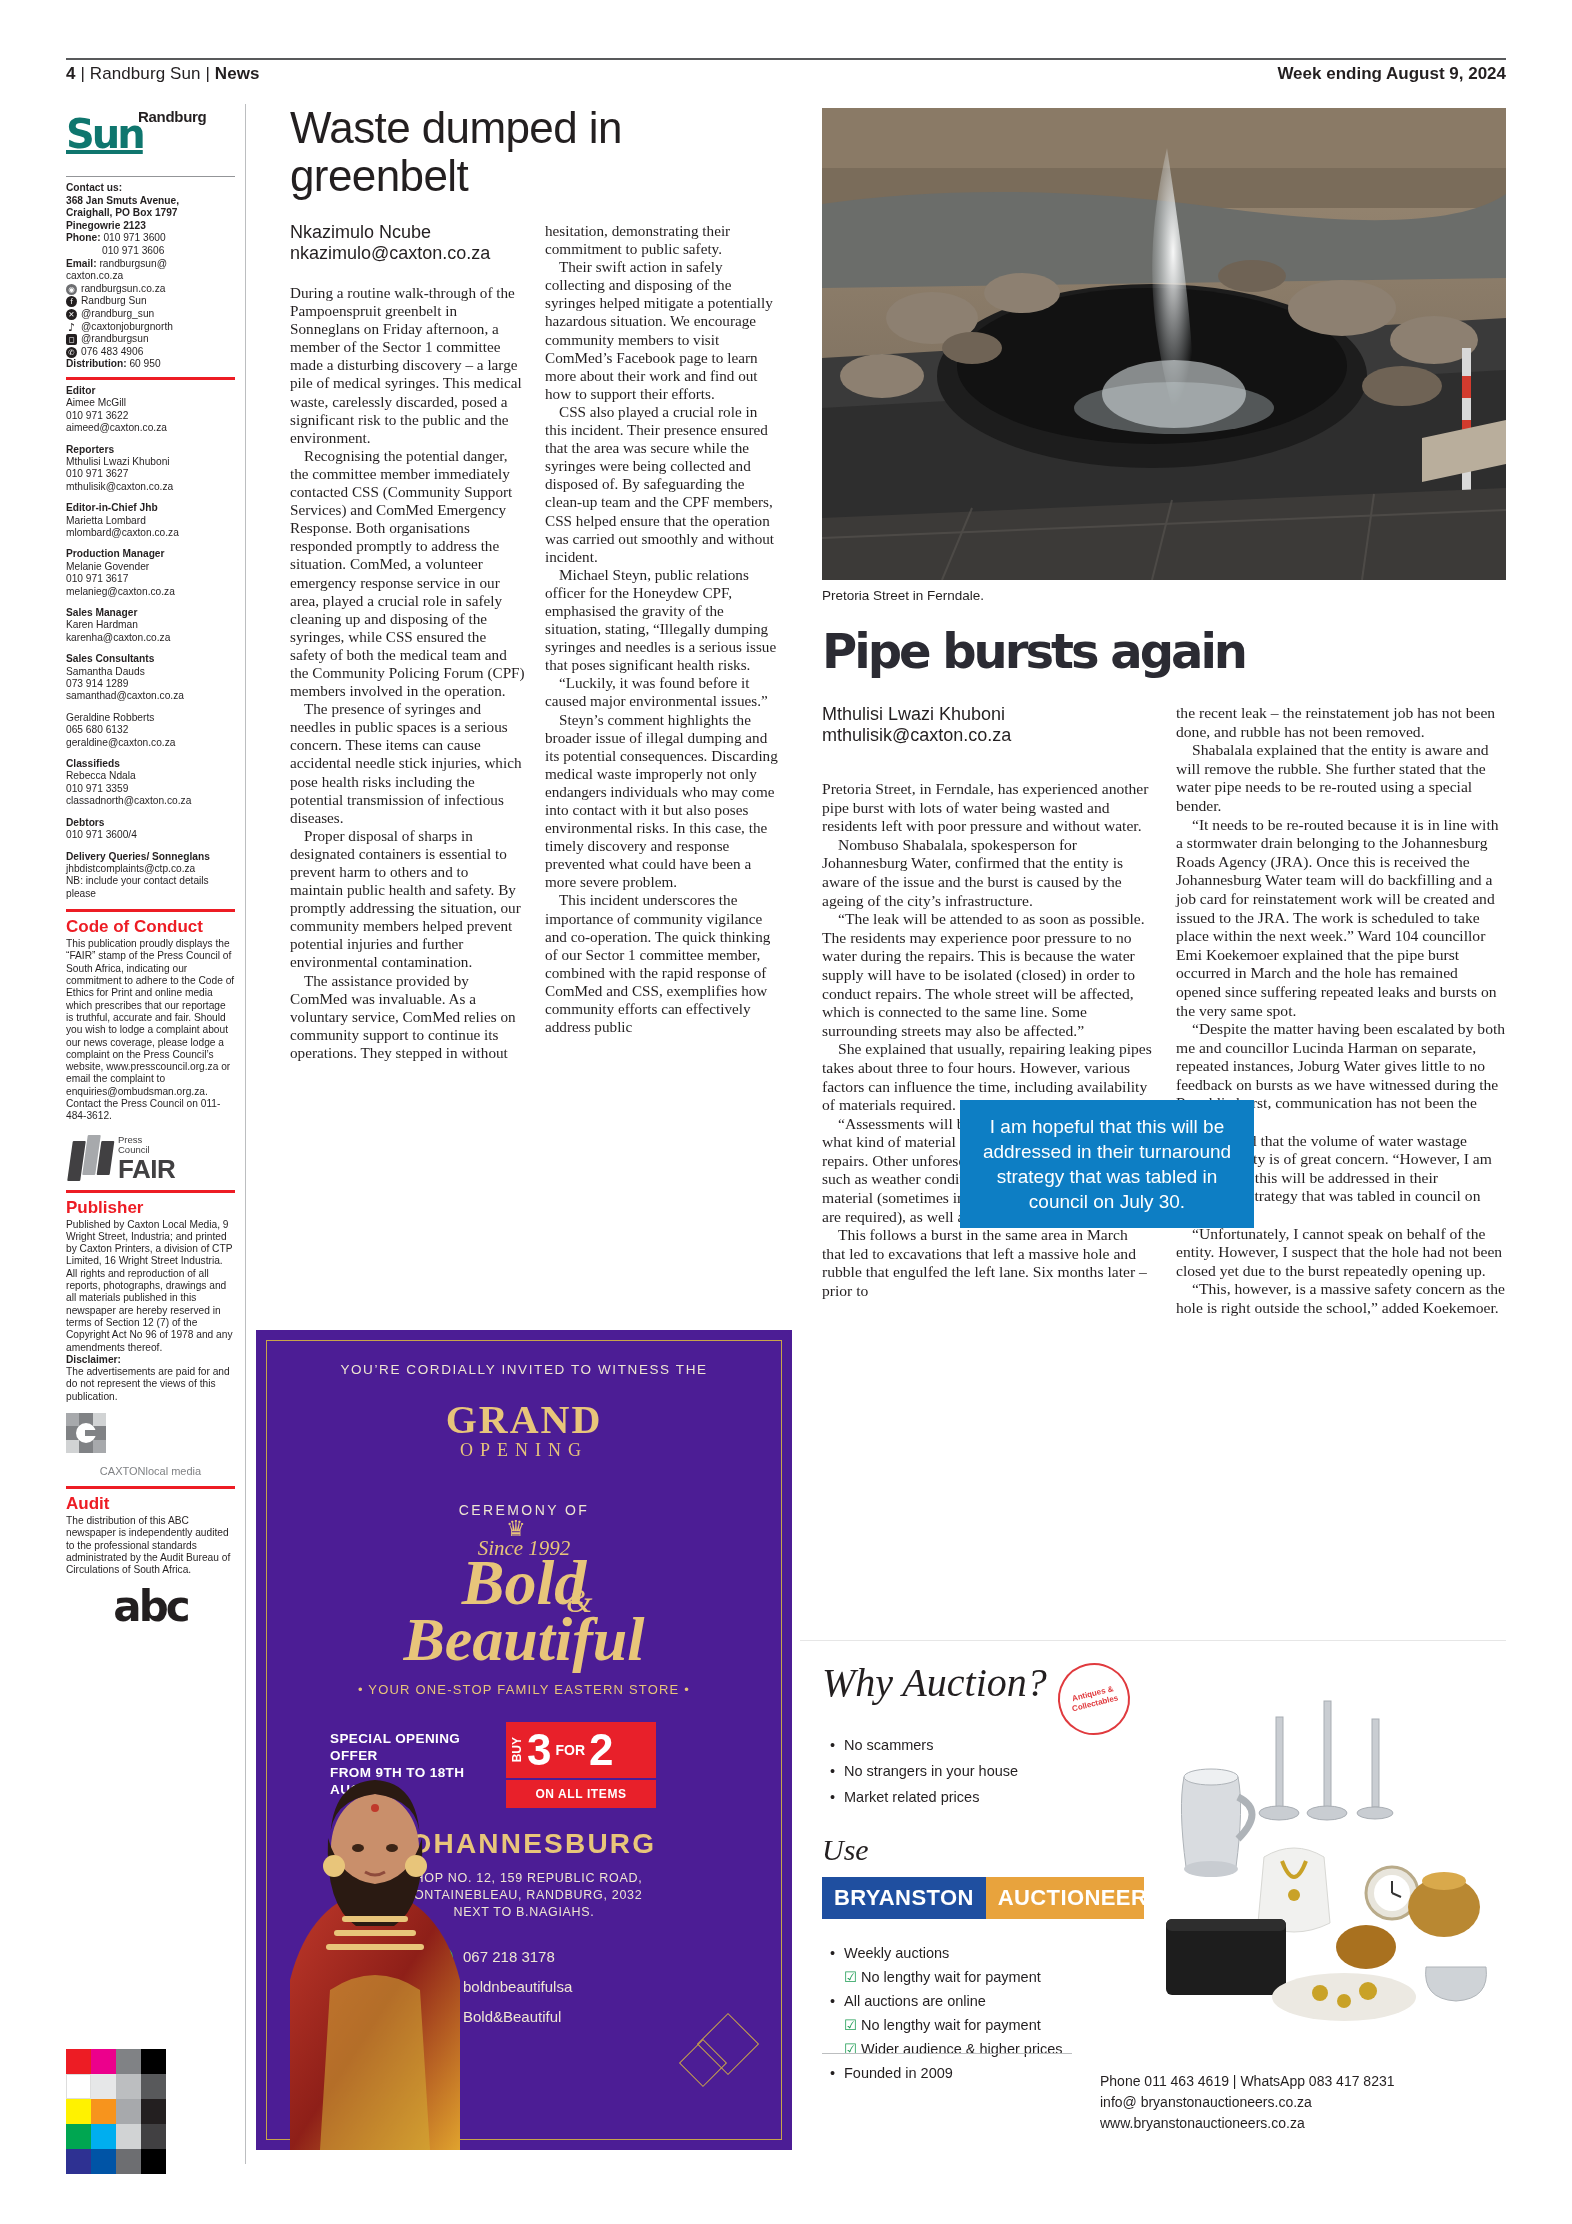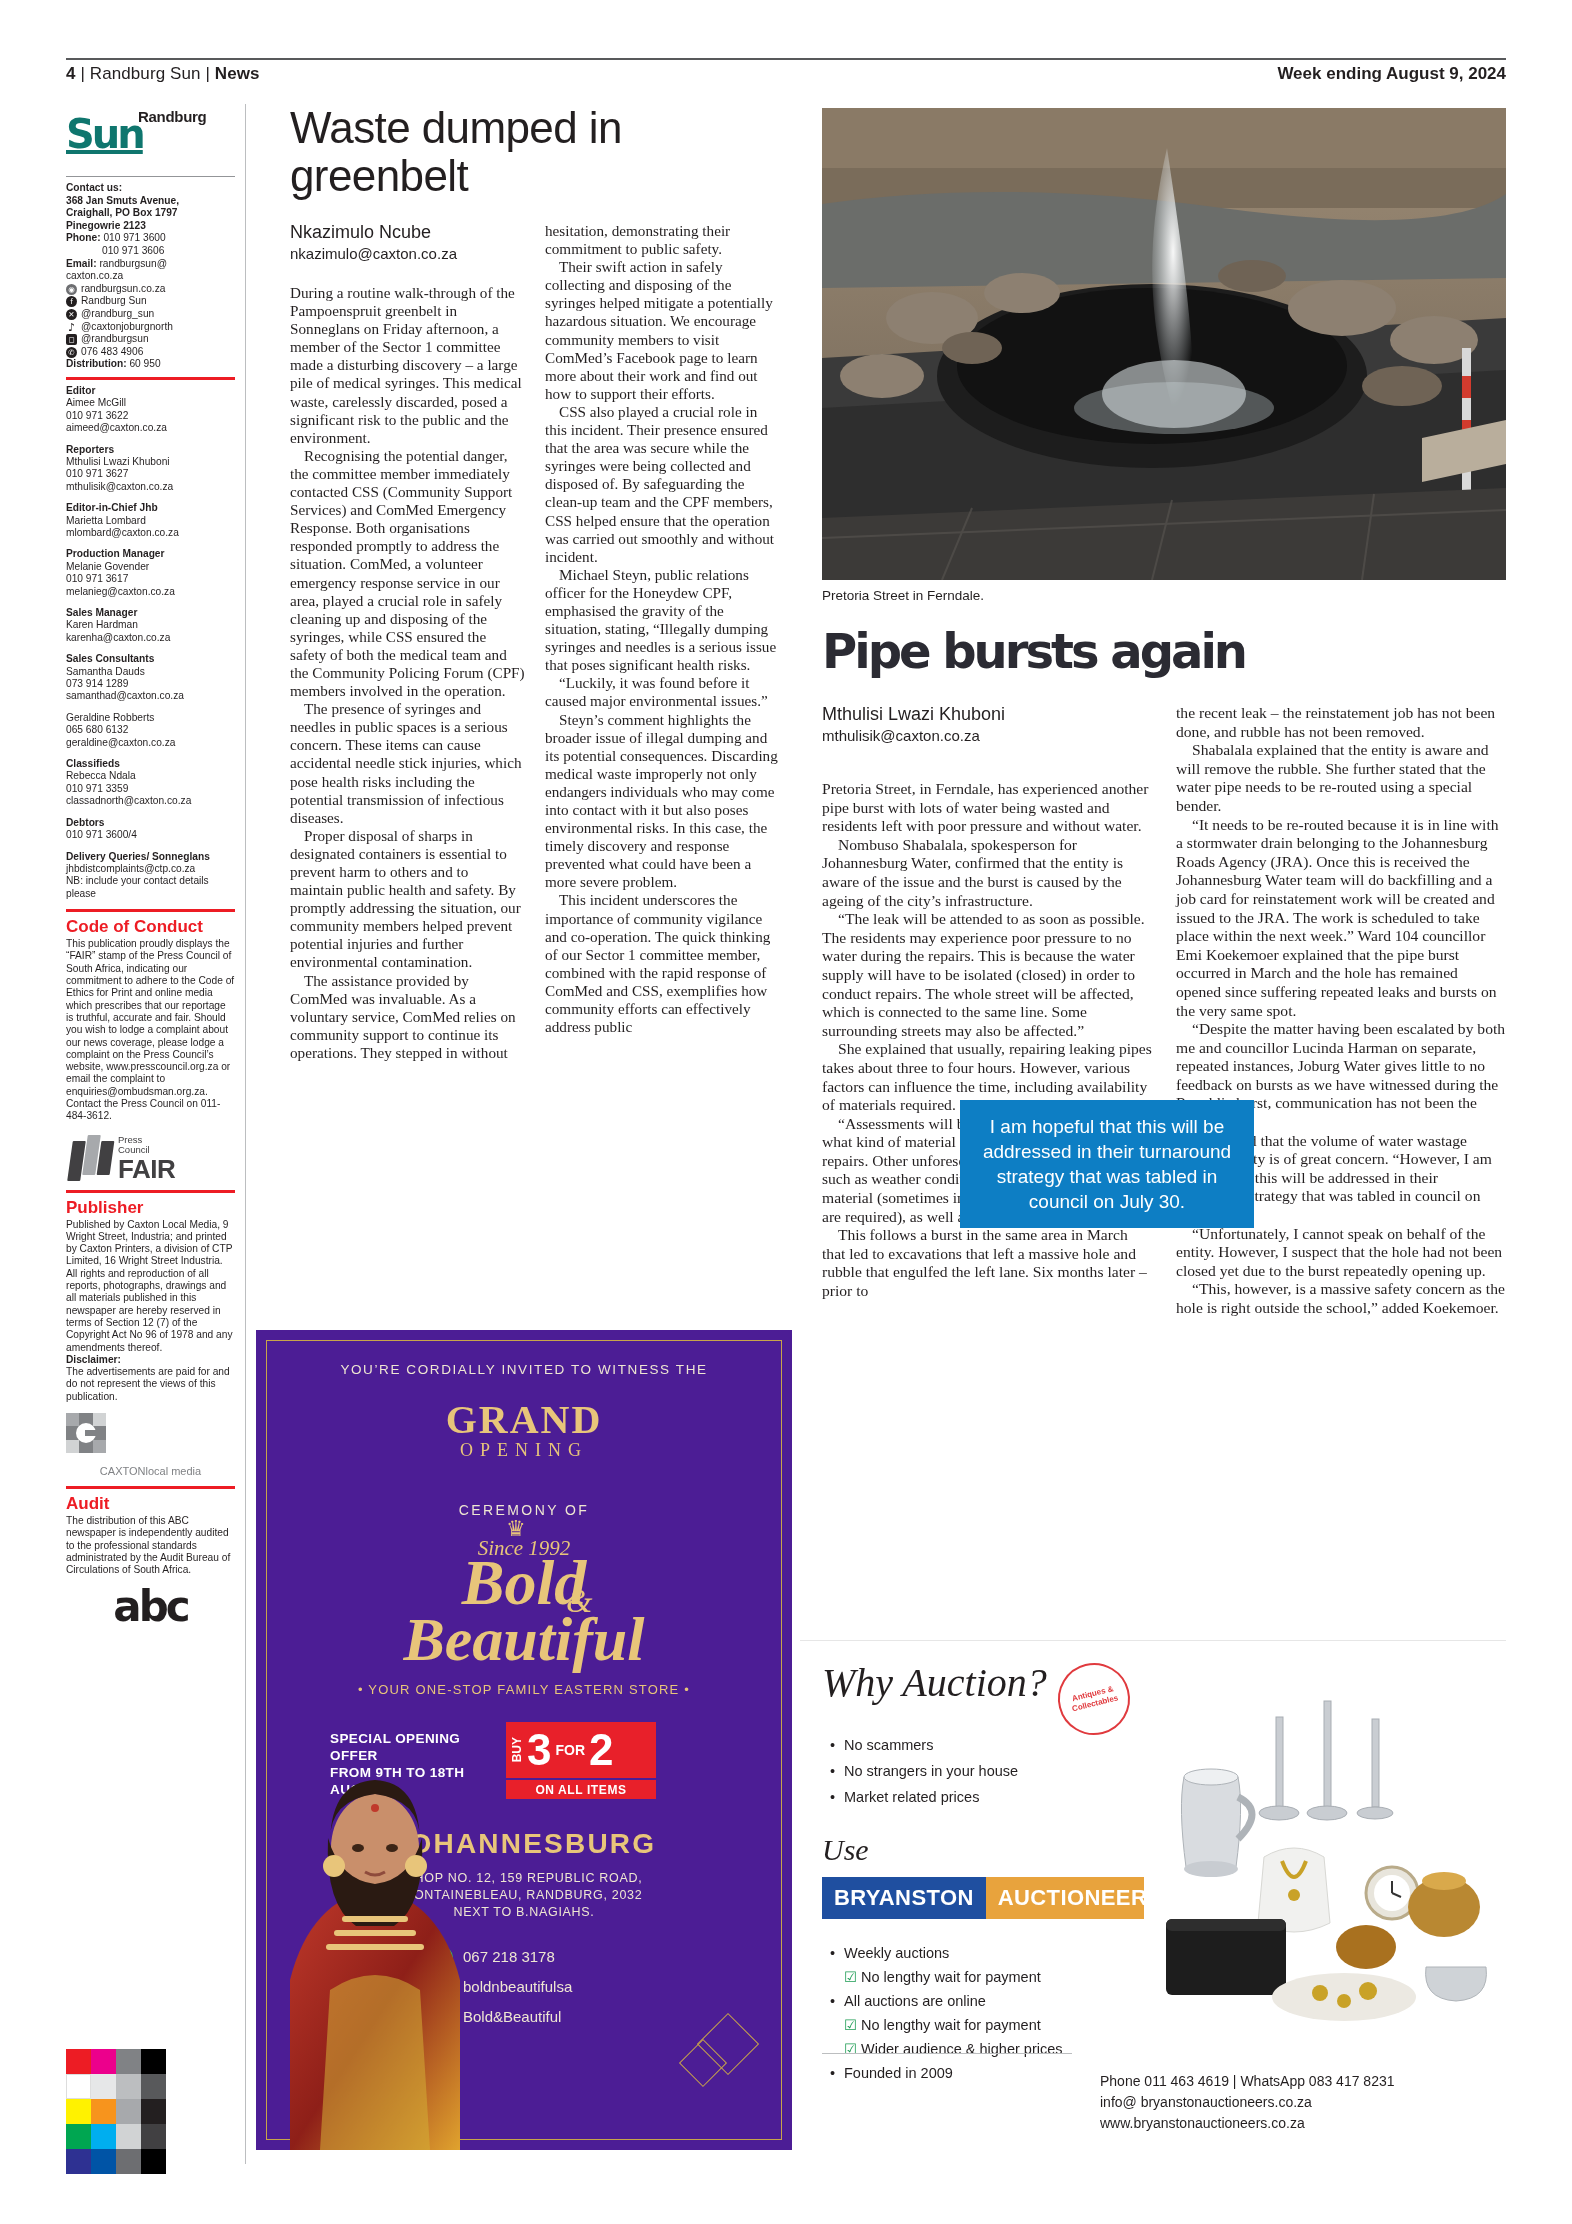--- a/index.html
+++ b/index.html
@@ -116,21 +116,21 @@
   .sw { width:25px; height:25px; }
 
   
   .art1 { position:absolute; left:290px; top:104px; width:490px; }
   .art1 h1 {
     font-family:"Liberation Sans", sans-serif;
     font-weight:normal; font-size:44px; line-height:48px; margin:0 0 22px 0;
     color:#231f20; letter-spacing:-0.6px;
   }
   .byline { font-size:18px; line-height:21px; color:#231f20; }
-  .byline .em { font-size:15px; }
+  .byline .em { font-size:18px; }
   .cols2 { display:flex; gap:20px; }
   .col { width:235px; }
   p.body {
     font-family:"Liberation Serif", serif;
     font-size:15.2px; line-height:18.1px; text-align:left;
     margin:0; color:#231f20;
   }
   p.body + p.body { text-indent:14px; }
 
   
@@ -229,21 +229,21 @@
   .bb-buy {
     position:absolute; top:392px; left:250px; width:150px; height:56px;
     background:#e8202a; color:#fff; display:flex; align-items:center; gap:4px;
     padding-left:6px;
   }
   .bb-buy .b1 { font-size:12px; font-weight:bold; line-height:11px; writing-mode:vertical-rl; transform:rotate(180deg);}
   .bb-buy .b3 { font-size:44px; font-weight:bold; line-height:44px; }
   .bb-buy .bfor { font-size:14px; font-weight:bold; line-height:14px; }
   .bb-buy .b2 { font-size:44px; font-weight:bold; line-height:44px; }
   .bb-allitems {
-    position:absolute; top:450px; left:250px; width:150px; height:19px;
+    position:absolute; top:450px; left:250px; width:150px; height:28px;
     background:#e8202a; color:#fff; font-size:12px; font-weight:bold;
     display:flex; align-items:center; justify-content:center; letter-spacing:.6px;
   }
   .bb-jhb {
     position:absolute; top:498px; left:0; width:100%; text-align:center;
     font-size:28px; font-weight:bold; letter-spacing:2.2px; color:#e8c57a;
   }
   .bb-addr {
     position:absolute; top:540px; left:0; width:100%; text-align:center;
     font-size:12.5px; line-height:17px; letter-spacing:.7px; color:#efe6d2;

